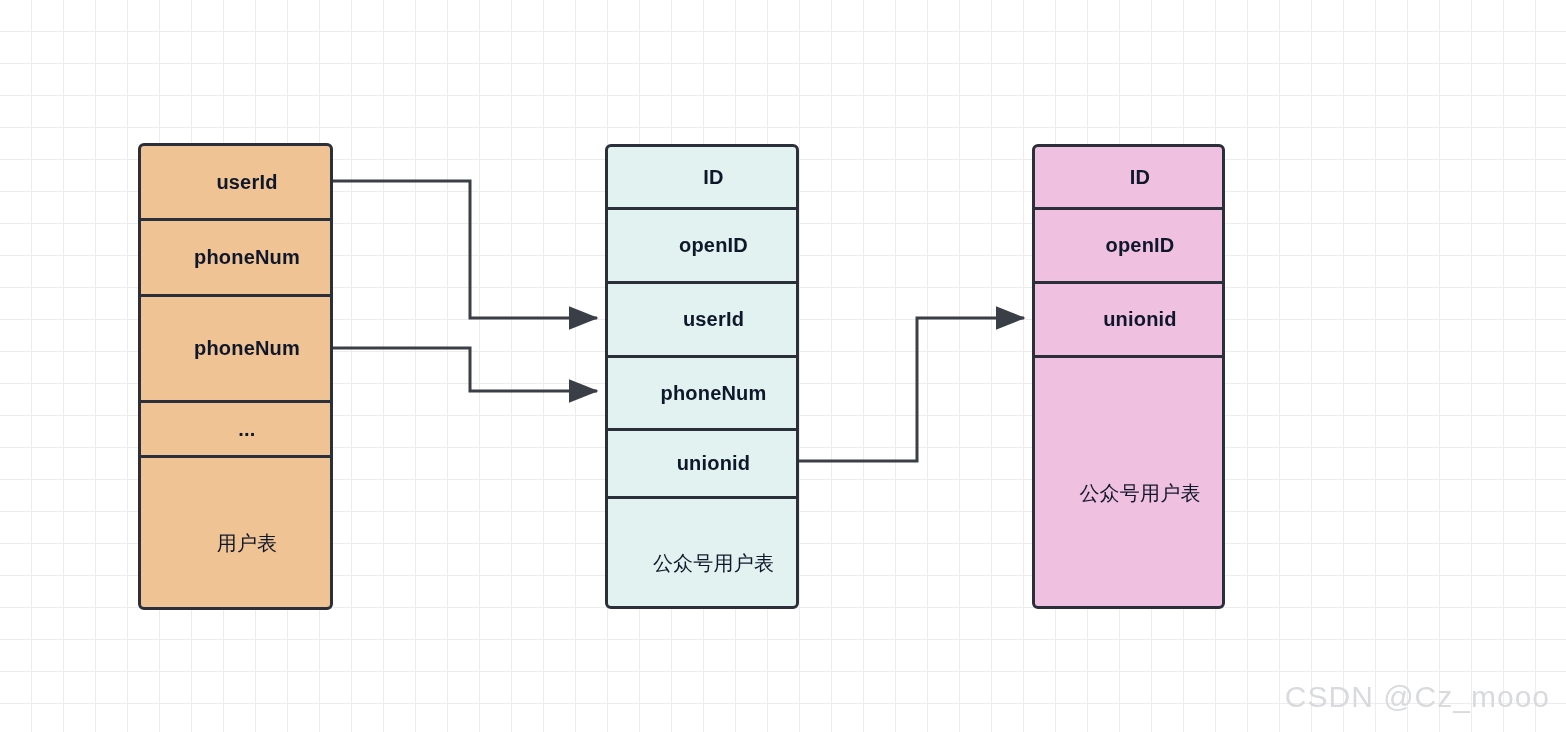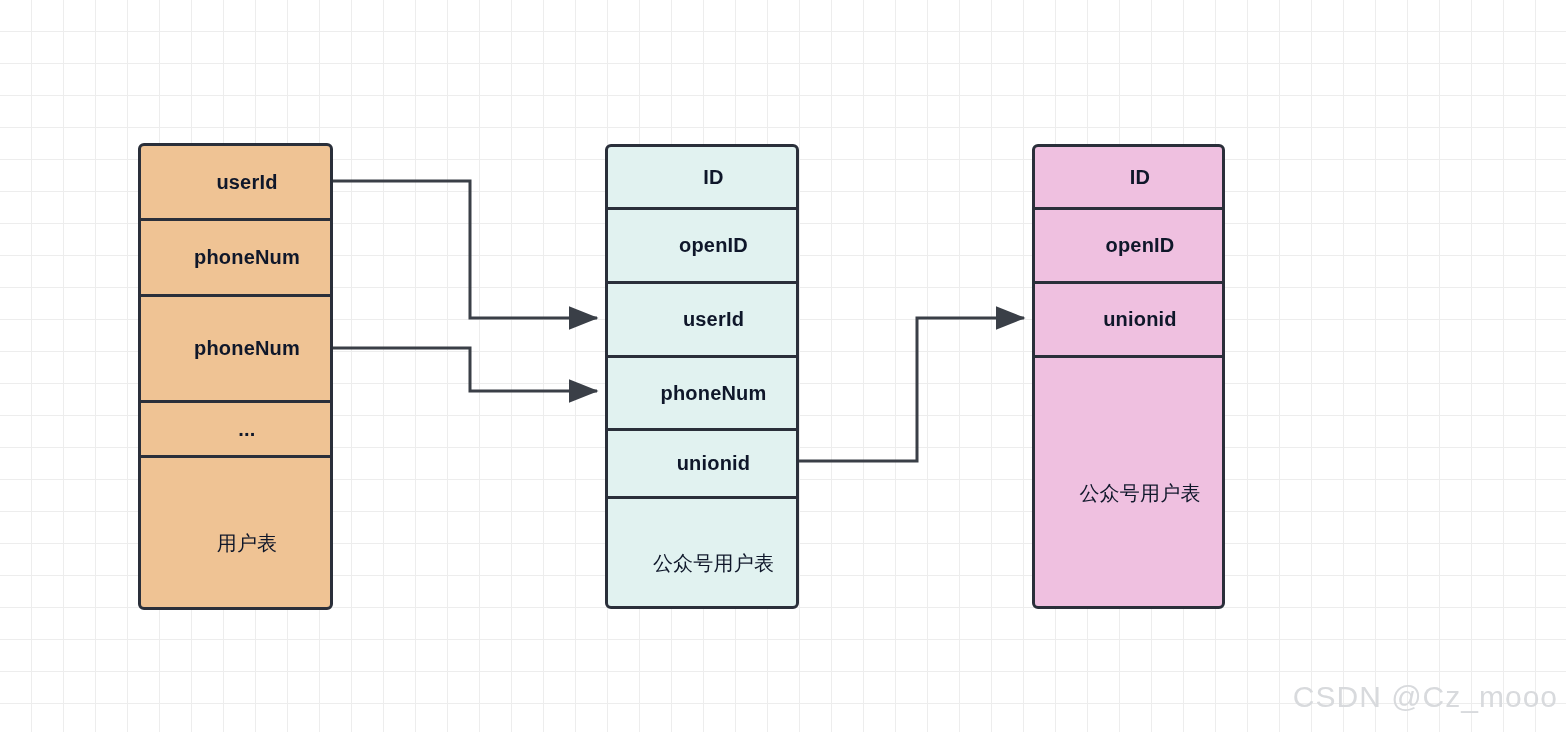--- a/index.html
+++ b/index.html
@@ -56,21 +56,21 @@
     position: absolute;
     left: 0; top: 0;
     width: 1566px;
     height: 732px;
     z-index: 2;
     pointer-events: none;
   }
 
   .watermark {
     position: absolute;
-    right: 8px;
+    right: 16px;
     bottom: 18px;
     font-size: 30px;
     color: #d8dadd;
     font-family: "Liberation Sans", "DejaVu Sans", sans-serif;
     letter-spacing: 1px;
     white-space: nowrap;
     z-index: 1;
     user-select: none;
   }
 </style>

